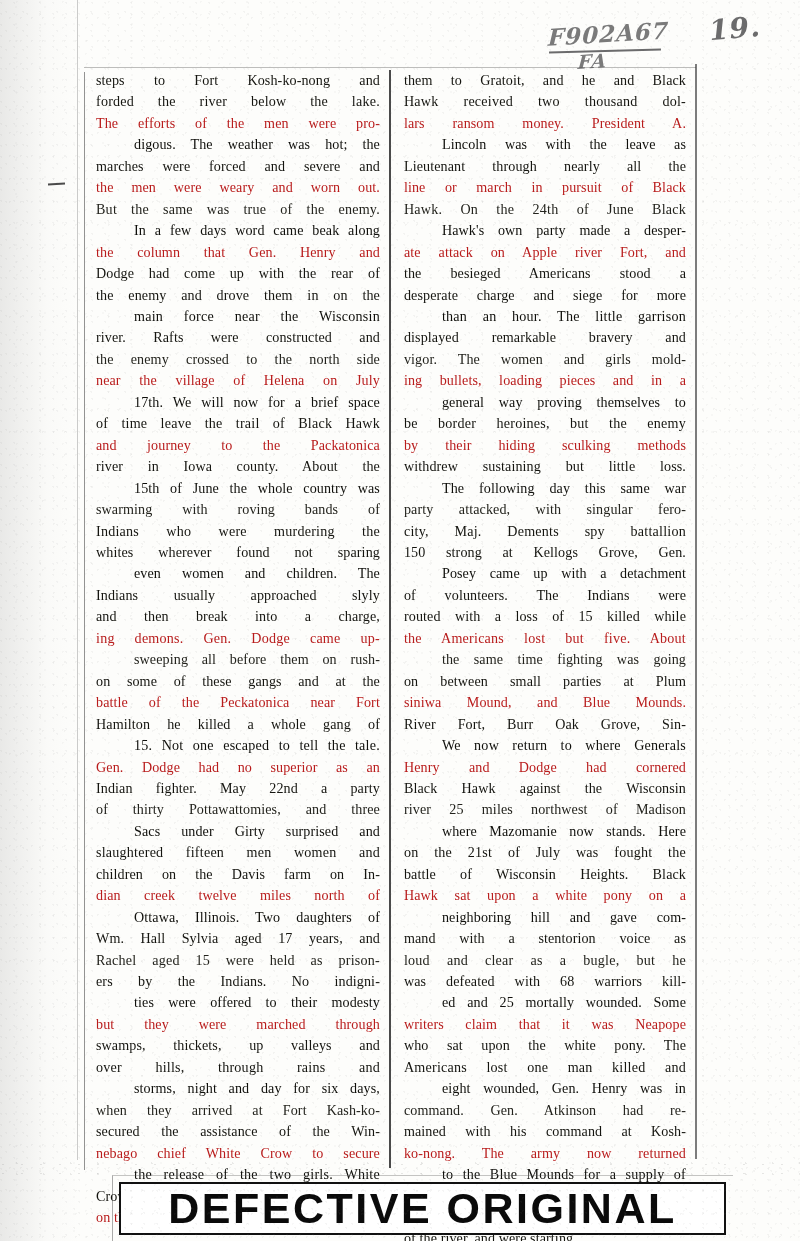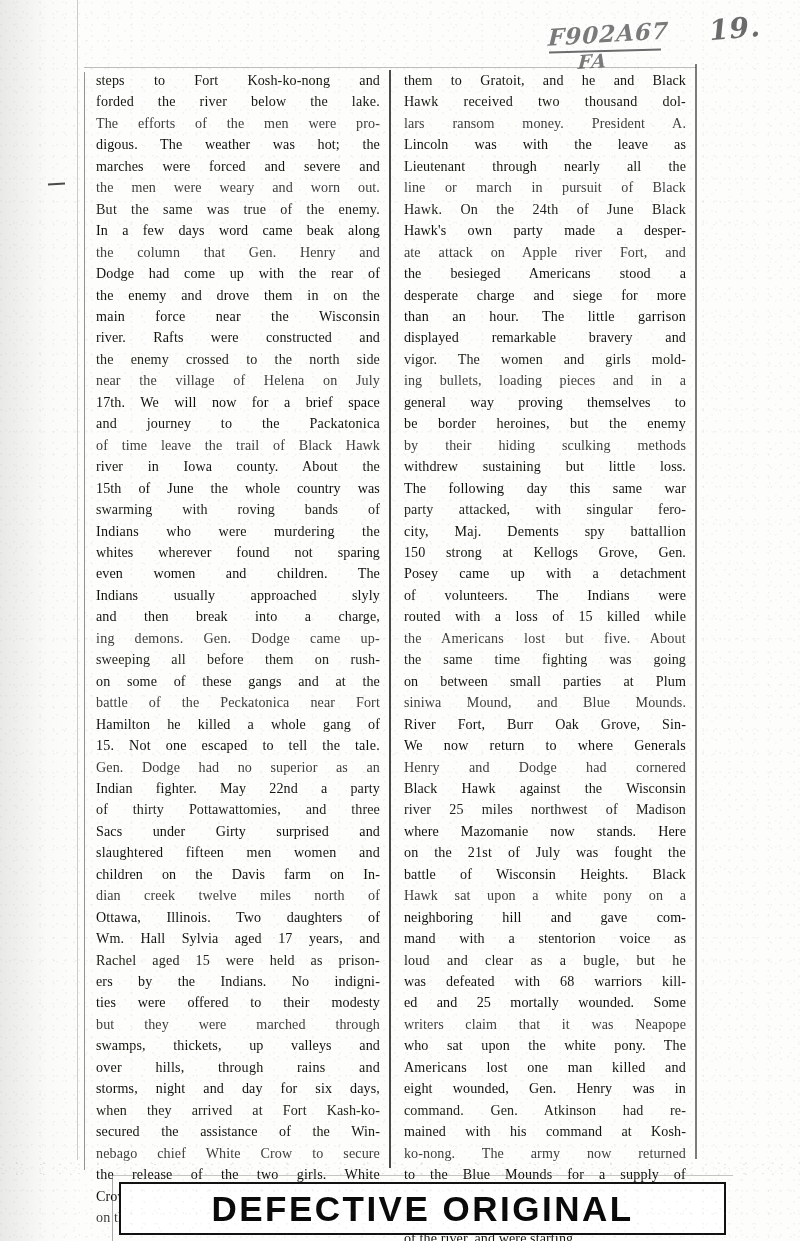--- a/index.html
+++ b/index.html
@@ -138,41 +138,41 @@
     font-size: 14.1px;
     line-height: 21.45px;
     color: #14140f;
     text-align: justify;
     text-align-last: justify;
     white-space: nowrap;
     letter-spacing: .1px;
     font-family: "Liberation Serif", "DejaVu Serif", serif;
   }
   
-  .col-line:nth-child(3n)   { color: #404040; }
-  .col-line:nth-child(4n)   { color: #0f0f0b; }
+  .col-line:nth-child(3n)   { color: #b91c1c; }
+  .col-line:nth-child(4n)   { color: #0f0f0b; margin-left: 38px; }
   .col-line:nth-child(7n)   { color: #23231d; }
   .col-line:nth-child(5n+2) { letter-spacing: .22px; }
 
   
   #defective-stamp {
     position: absolute;
     left: 119px; top: 1182px;
     width: 607px; height: 53px;
     border: 2px solid #111;
     box-sizing: border-box;
     background: #ffffff;
     display: flex;
     align-items: center;
     justify-content: center;
   }
   #defective-stamp-text {
     font-family: "Liberation Sans", "DejaVu Sans", sans-serif;
     font-weight: 700;
-    font-size: 35px;
+    font-size: 43px;
     letter-spacing: 2.5px;
     color: #0a0a0a;
     white-space: nowrap;
   }
   #stamp-outer-rule {
     position: absolute;
     left: 112px; top: 1175px;
     width: 621px; height: 66px;
     border-left: 1px solid rgba(90,90,90,.5);
     border-top: 1px solid rgba(90,90,90,.35);
@@ -222,22 +222,22 @@
           <div class="col-line">But the same was true of the enemy.</div>
           <div class="col-line">In a few days word came beak along</div>
           <div class="col-line">the column that Gen. Henry and</div>
           <div class="col-line">Dodge had come up with the rear of</div>
           <div class="col-line">the enemy and drove them in on the</div>
           <div class="col-line">main force near the Wisconsin</div>
           <div class="col-line">river.  Rafts were constructed and</div>
           <div class="col-line">the enemy crossed to the north side</div>
           <div class="col-line">near the village of Helena on July</div>
           <div class="col-line">17th.  We will now for a brief space</div>
+          <div class="col-line">of time leave the trail of Black Hawk</div>
           <div class="col-line">and journey to the Packatonica</div>
-          <div class="col-line">of time leave the trail of Black Hawk</div>
           <div class="col-line">river in Iowa county.  About the</div>
           <div class="col-line">15th of June the whole country was</div>
           <div class="col-line">swarming with roving bands of</div>
           <div class="col-line">Indians who were murdering the</div>
           <div class="col-line">whites wherever found not sparing</div>
           <div class="col-line">even women and children.  The</div>
           <div class="col-line">Indians usually approached slyly</div>
           <div class="col-line">and then break into a charge,</div>
           <div class="col-line">ing demons.  Gen. Dodge came up-</div>
           <div class="col-line">sweeping all before them on rush-</div>

